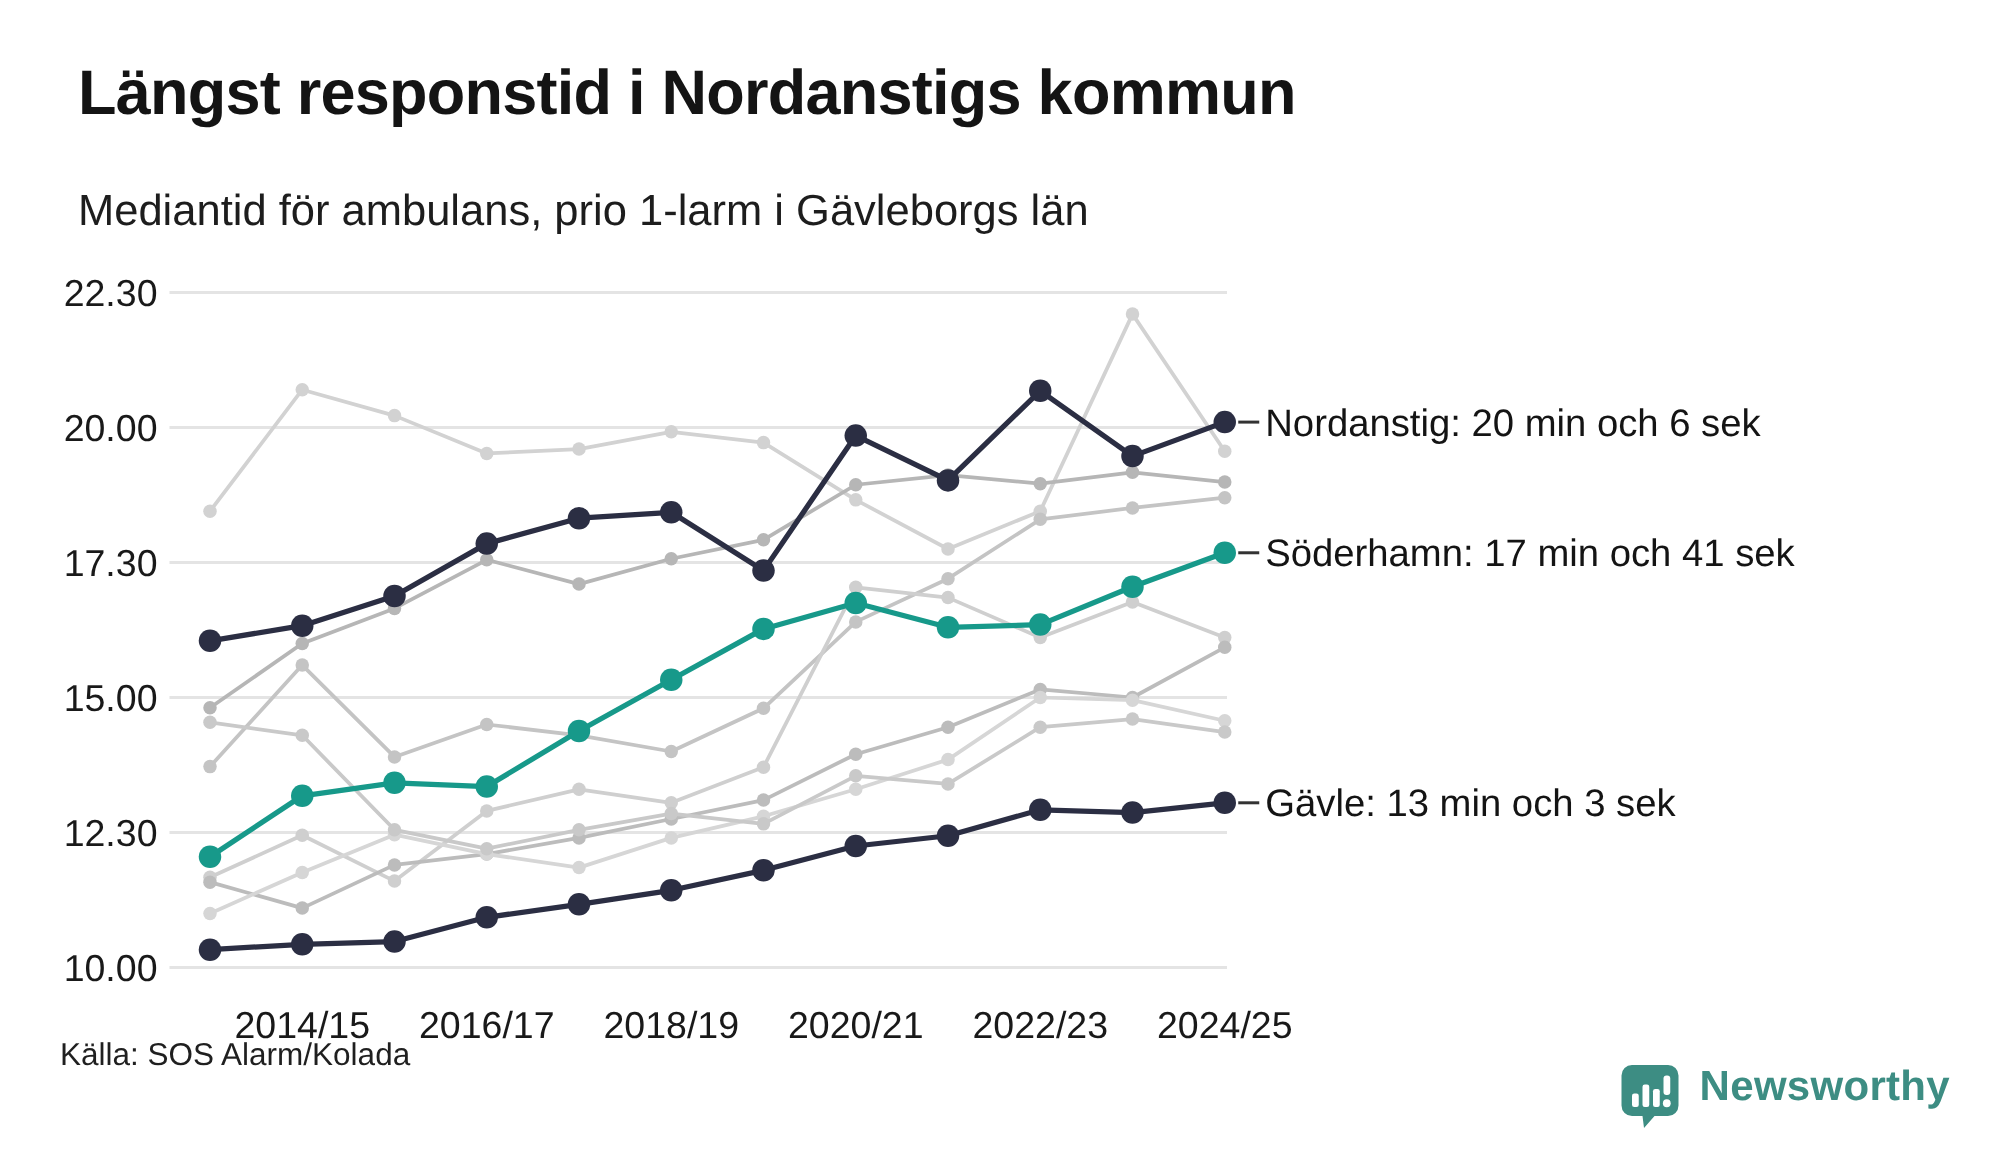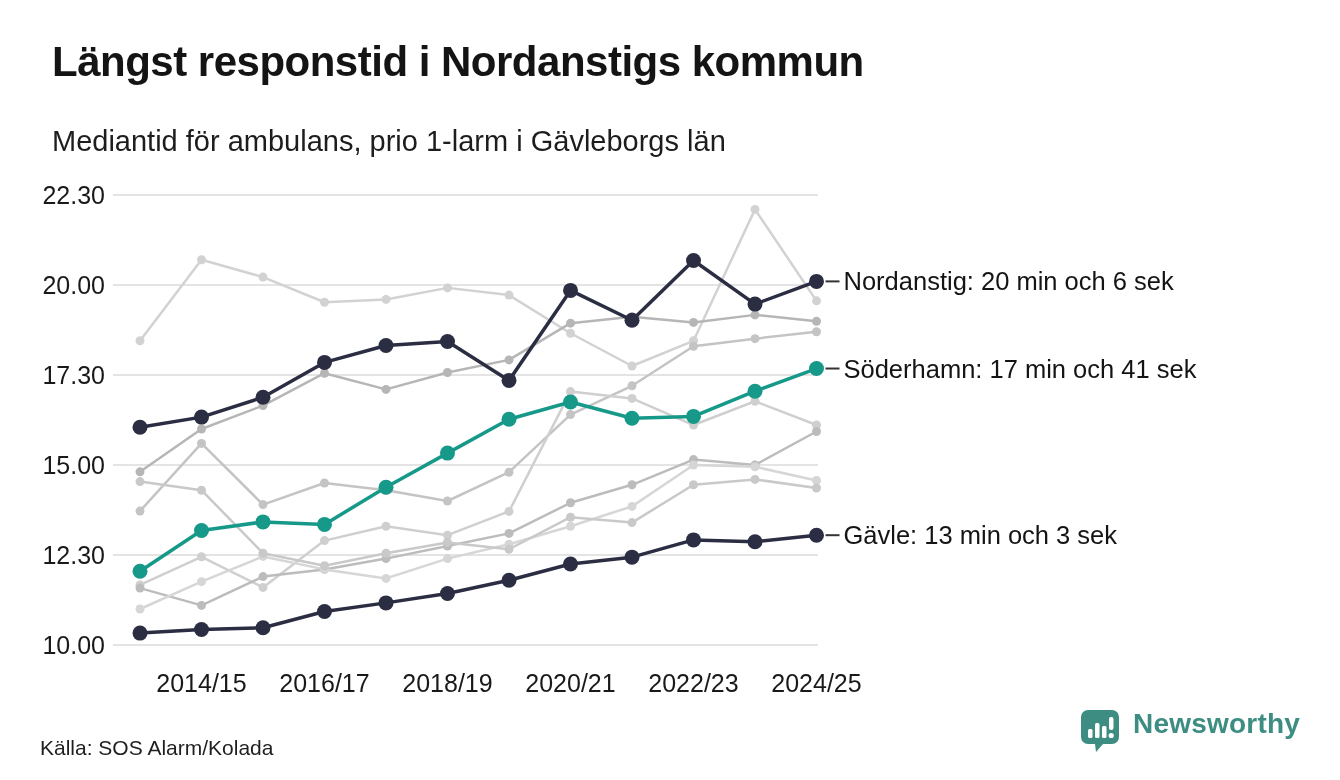--- a/index.html
+++ b/index.html
@@ -1,21 +1,21 @@
 <!DOCTYPE html>
 <html><head>
 <meta charset="utf-8">
 <style>
   html,body{margin:0;padding:0;background:#ffffff;}
   body{width:1340px;height:780px;overflow:hidden;font-family:"Liberation Sans",sans-serif;}
   .page{position:relative;width:1340px;height:780px;background:#fff;}
   .title{position:absolute;left:52px;top:38px;font-size:42px;font-weight:700;color:#141414;letter-spacing:-0.5px;white-space:nowrap;}
   .subtitle{position:absolute;left:52px;top:125px;font-size:29px;font-weight:400;color:#1d1d1d;white-space:nowrap;text-align:center;}
   svg.chart{position:absolute;left:0;top:0;}
-  .source{position:absolute;left:40px;top:736px;font-size:21px;color:#1f1f1f;}
+  .source{position:absolute;left:40px;top:692px;font-size:21px;color:#1f1f1f;}
   .brand{position:absolute;right:40px;top:708px;display:flex;align-items:flex-start;gap:13px;}
   .brand-text{font-size:28px;font-weight:600;letter-spacing:0.2px;}
 </style>
 </head>
 <body>
 
 <div class="page">
 
   <div class="title">Längst responstid i Nordanstigs kommun</div>
   <div class="subtitle">Mediantid för ambulans, prio 1-larm i Gävleborgs län</div>

